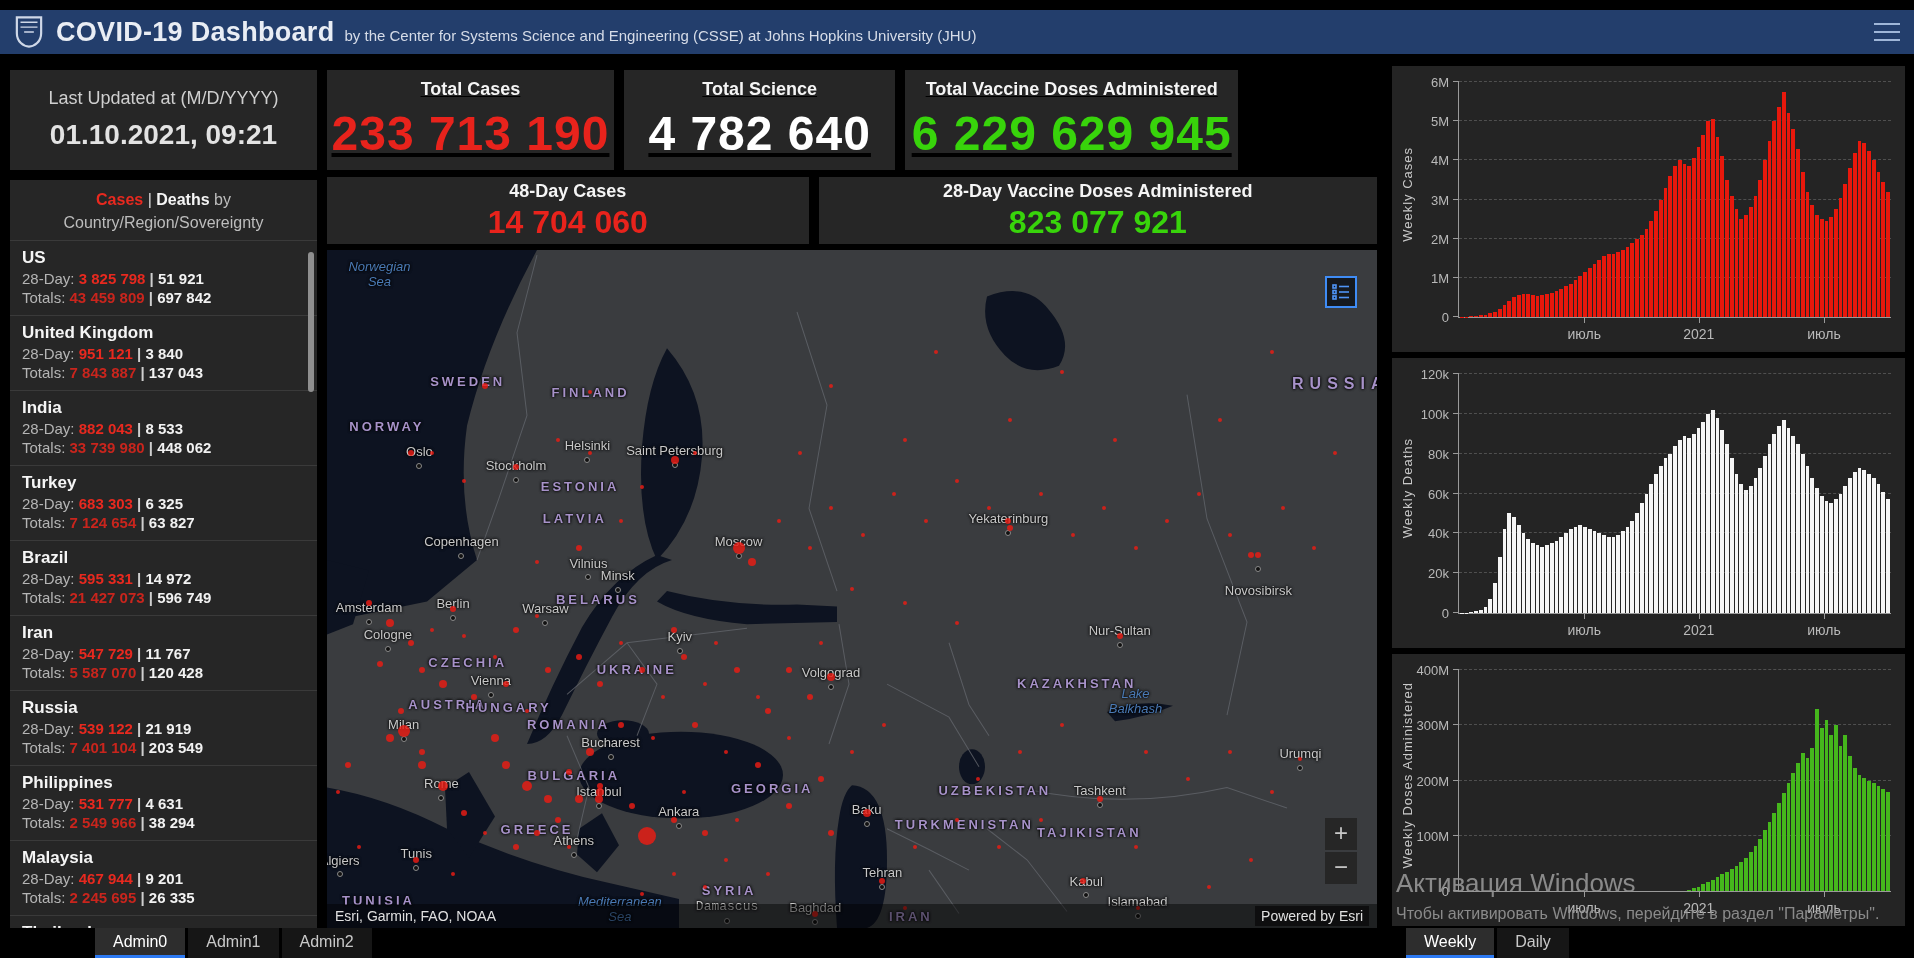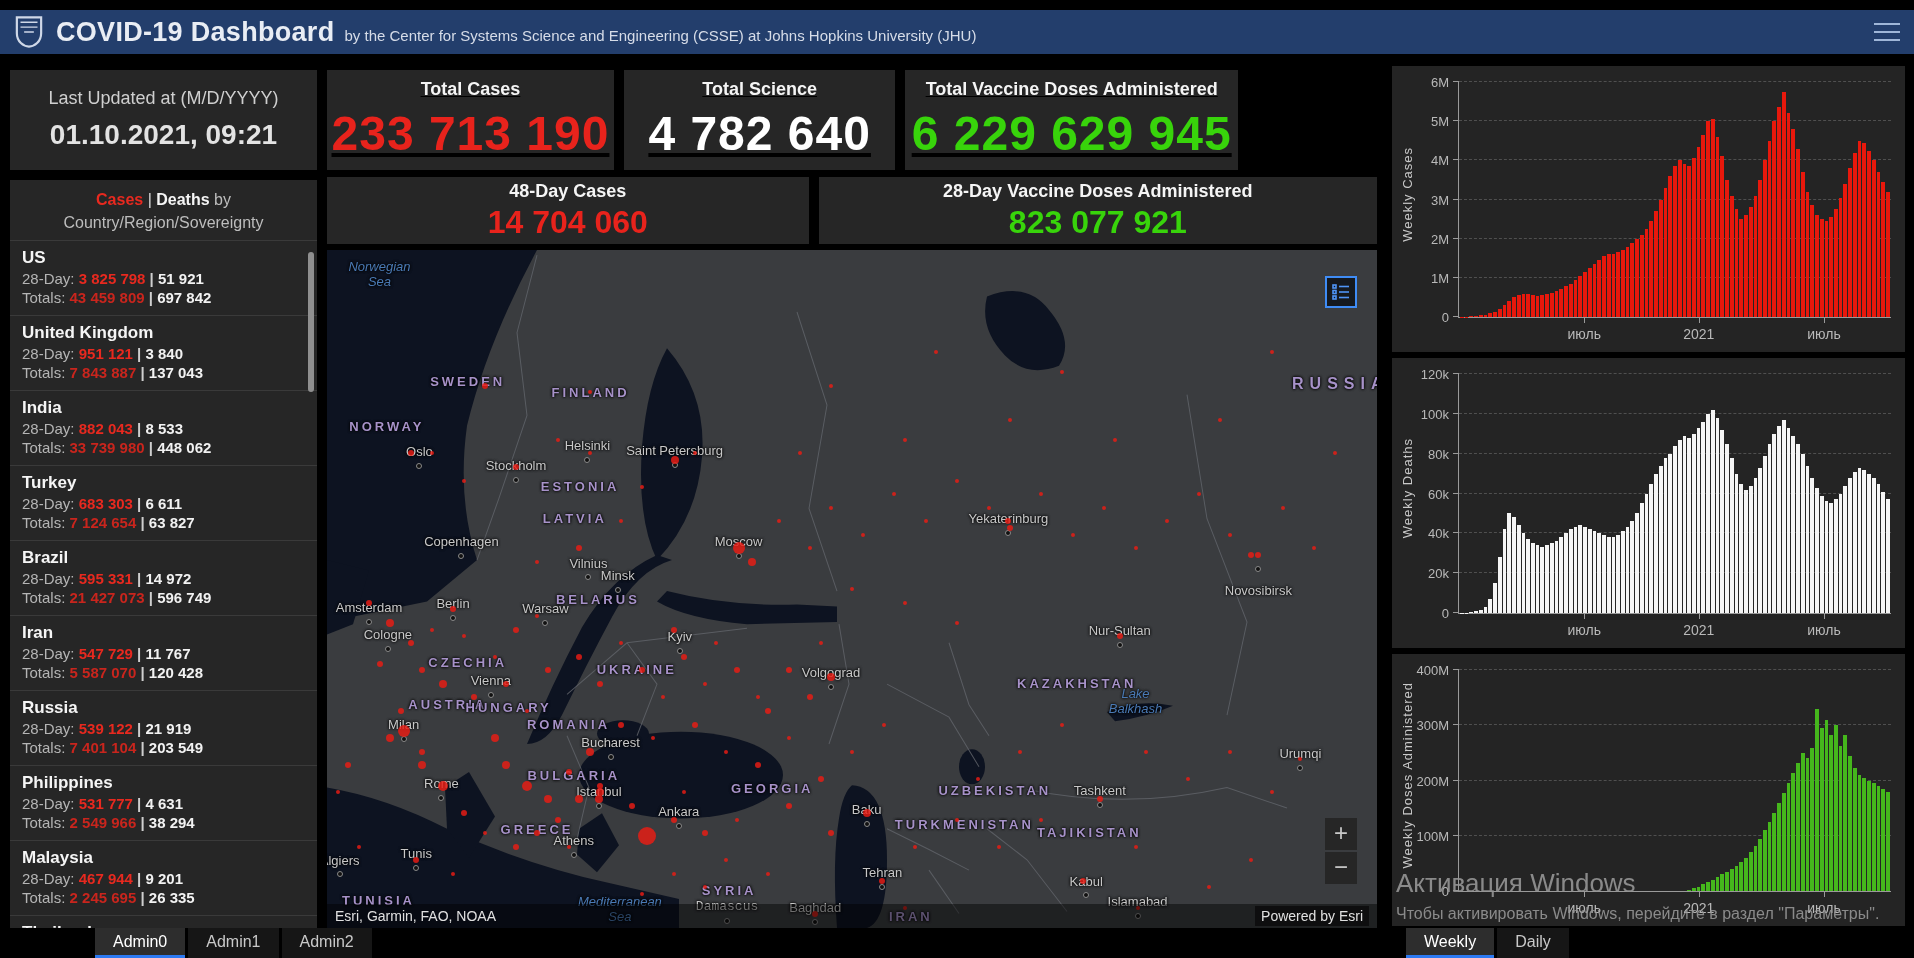--- a/index.html
+++ b/index.html
@@ -140,21 +140,21 @@
         <div class="cline"><span>28-Day: </span><span class="red">951 121</span><span class="sep"> | </span><span class="wht">3 840</span></div>
         <div class="cline"><span>Totals: </span><span class="red2">7 843 887</span><span class="sep"> | </span><span class="wht">137 043</span></div>
       </div>
       <div class="crow">
         <div class="cname">India</div>
         <div class="cline"><span>28-Day: </span><span class="red">882 043</span><span class="sep"> | </span><span class="wht">8 533</span></div>
         <div class="cline"><span>Totals: </span><span class="red2">33 739 980</span><span class="sep"> | </span><span class="wht">448 062</span></div>
       </div>
       <div class="crow">
         <div class="cname">Turkey</div>
-        <div class="cline"><span>28-Day: </span><span class="red">683 303</span><span class="sep"> | </span><span class="wht">6 611</span></div>
+        <div class="cline"><span>28-Day: </span><span class="red">683 303</span><span class="sep"> | </span><span class="wht">6 325</span></div>
         <div class="cline"><span>Totals: </span><span class="red2">7 124 654</span><span class="sep"> | </span><span class="wht">63 827</span></div>
       </div>
       <div class="crow">
         <div class="cname">Brazil</div>
         <div class="cline"><span>28-Day: </span><span class="red">595 331</span><span class="sep"> | </span><span class="wht">14 972</span></div>
         <div class="cline"><span>Totals: </span><span class="red2">21 427 073</span><span class="sep"> | </span><span class="wht">596 749</span></div>
       </div>
       <div class="crow">
         <div class="cname">Iran</div>
         <div class="cline"><span>28-Day: </span><span class="red">547 729</span><span class="sep"> | </span><span class="wht">11 767</span></div>

